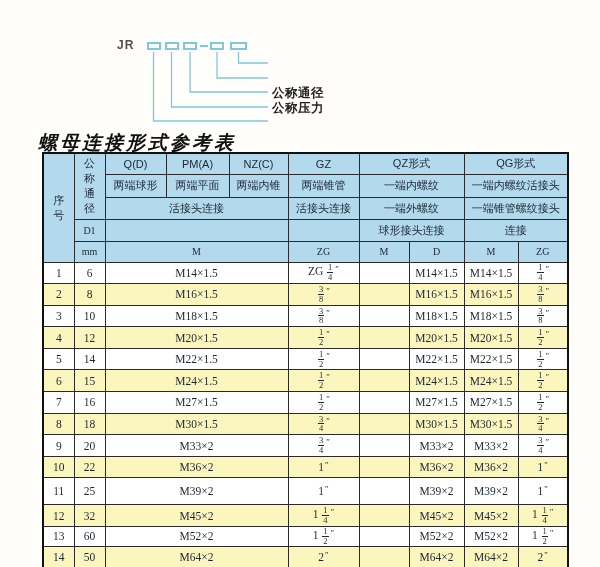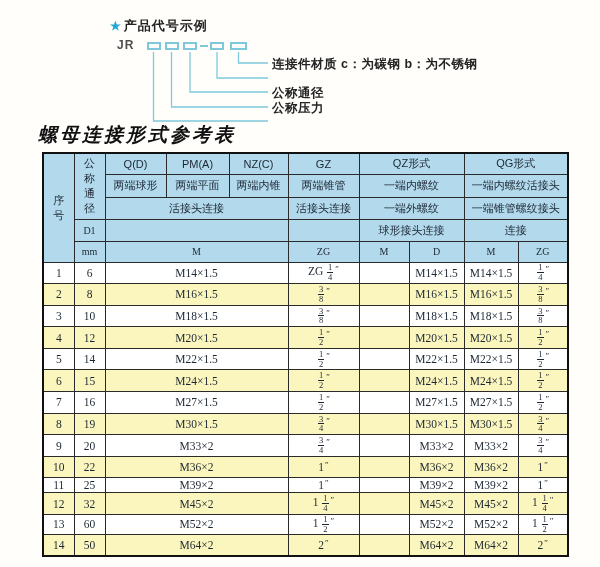--- a/index.html
+++ b/index.html
@@ -20,21 +20,21 @@
   .diagram{position:absolute;left:0;top:0;width:600px;height:152px;}
   .dg-heading{position:absolute;left:110px;top:17px;font-size:13px;font-weight:bold;color:#222;letter-spacing:1px;}
   .dg-heading .star{color:var(--star-blue);margin-right:2px;font-size:12px;}
   .dg-prefix{position:absolute;left:117px;top:38px;font-size:12px;font-weight:bold;color:#4f4f4f;letter-spacing:1px;}
   .code-box{position:absolute;top:42px;width:14px;height:8px;border:2px solid var(--accent-cyan);background:transparent;}
   .code-dash{position:absolute;top:45px;width:8px;height:2px;background:var(--accent-cyan);}
   .dg-lines{position:absolute;left:0;top:0;width:600px;height:152px;}
   .dg-label{position:absolute;left:272px;height:15px;font-size:12.5px;font-weight:bold;color:#242424;white-space:nowrap;letter-spacing:0.5px;}
 
   
-  .tbl-title{position:absolute;left:38px;top:122px;font-family:"DejaVu Serif","Liberation Serif",serif;
+  .tbl-title{position:absolute;left:38px;top:130px;font-family:"DejaVu Serif","Liberation Serif",serif;
     font-weight:bold;font-style:italic;font-size:19px;color:#111;letter-spacing:3px;}
 
   
   table{position:absolute;left:42px;top:152px;border-collapse:collapse;table-layout:fixed;
     font-size:11px;color:var(--text-dark);}
   th,td{border:1px solid #2a2a2a;text-align:center;vertical-align:middle;padding:0;overflow:hidden;}
   table{border:2px solid #111;}
   thead th{background:var(--hdr-blue);font-weight:normal;font-size:11px;}
   thead .unit{font-family:"Liberation Serif",serif;font-size:10px;margin-left:10px;}
   tbody td{font-family:"Liberation Serif",serif;font-size:11.5px;background:var(--row-white);}
@@ -45,41 +45,37 @@
   .frac .fn{border-bottom:1px solid currentColor;padding:0 1px;}
   .frac .fd{padding:0 1px;}
   .inch{font-size:9px;position:relative;top:-3px;margin-left:1px;}
 </style>
 </head>
 <body>
 
 <div class="stage">
 
   <div class="diagram">
-    <div class="dg-heading">
-      <span class="star">★</span><span>产品代号示例</span>
-    </div>
     <div class="dg-prefix">JR</div>
 
     <span class="code-box" style="left:147px;"></span>
     <span class="code-box" style="left:165px;"></span>
     <span class="code-box" style="left:183px;"></span>
     <span class="code-dash" style="left:200px;"></span>
     <span class="code-box" style="left:210px;"></span>
     <span class="code-box" style="left:230px;width:17px;"></span>
 
     <svg class="dg-lines" viewBox="0 0 600 152">
       <polyline points="238.5,52 238.5,63 268,63" fill="none" stroke="#7fc8db" stroke-width="1.3"></polyline>
       <polyline points="217,52 217,78 268,78" fill="none" stroke="#7fc8db" stroke-width="1.3"></polyline>
       <polyline points="190,52 190,92 268,92" fill="none" stroke="#7fc8db" stroke-width="1.3"></polyline>
       <polyline points="171.5,52 171.5,107 268,107" fill="none" stroke="#7fc8db" stroke-width="1.3"></polyline>
       <polyline points="153.5,52 153.5,121 268,121" fill="none" stroke="#7fc8db" stroke-width="1.3"></polyline>
     </svg>
 
-    <div class="dg-label" style="top:56px;">连接件材质  c：为碳钢  b：为不锈钢</div>
     <div class="dg-label" style="top:85px;">公称通径</div>
     <div class="dg-label" style="top:100px;">公称压力</div>
   </div>
 
   <div class="tbl-title">螺母连接形式参考表</div>
 
   <table>
     <colgroup>
       <col style="width:31px">
         <col style="width:31px">
@@ -254,21 +250,21 @@
           <td></td>
           <td>M27×1.5</td>
           <td>M27×1.5</td>
           <td><span class="frac">
               <span class="fn">1</span>
               <span class="fd">2</span>
             </span><span class="inch">″</span></td>
         </tr>
         <tr class="alt" style="height: 21.6px;">
           <td>8</td>
-          <td>19</td>
+          <td>18</td>
           <td colspan="3">M30×1.5</td>
           <td><span class="frac">
               <span class="fn">3</span>
               <span class="fd">4</span>
             </span><span class="inch">″</span></td>
           <td></td>
           <td>M30×1.5</td>
           <td>M30×1.5</td>
           <td><span class="frac">
               <span class="fn">3</span>
@@ -294,21 +290,21 @@
         <tr class="alt" style="height: 21.6px;">
           <td>10</td>
           <td>22</td>
           <td colspan="3">M36×2</td>
           <td>1<span class="inch">″</span></td>
           <td></td>
           <td>M36×2</td>
           <td>M36×2</td>
           <td>1<span class="inch">″</span></td>
         </tr>
-        <tr style="height: 15px;">
+        <tr style="height: 27px;">
           <td>11</td>
           <td>25</td>
           <td colspan="3">M39×2</td>
           <td>1<span class="inch">″</span></td>
           <td></td>
           <td>M39×2</td>
           <td>M39×2</td>
           <td>1<span class="inch">″</span></td>
         </tr>
         <tr class="alt" style="height: 21.6px;">

